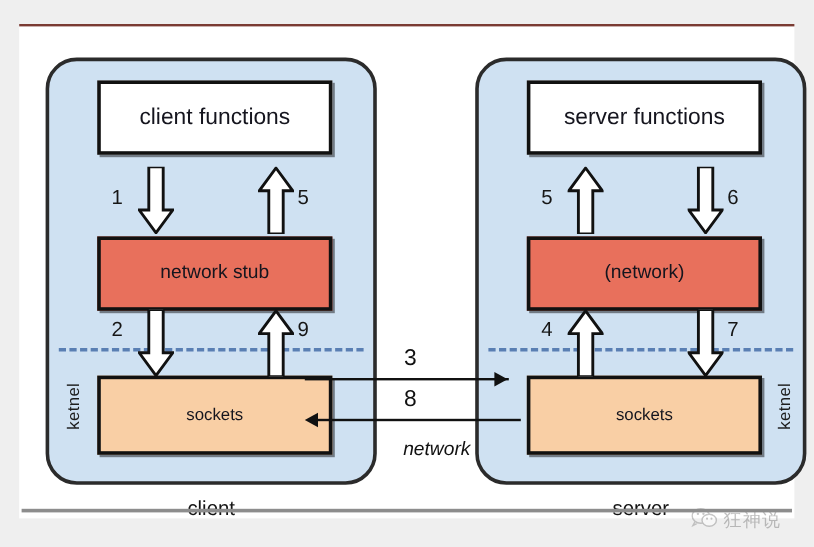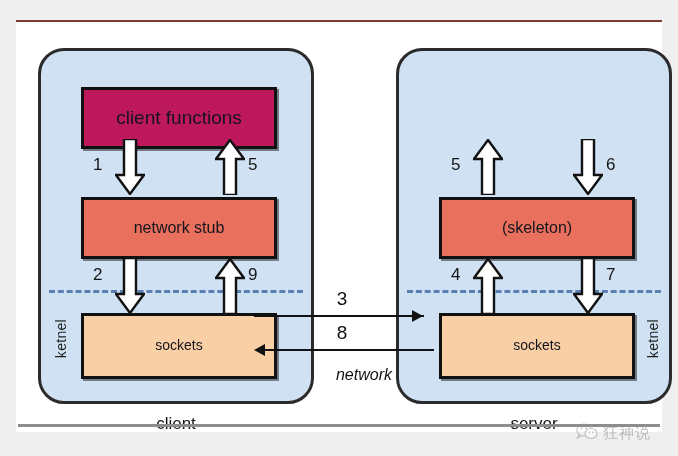--- a/index.html
+++ b/index.html
@@ -59,23 +59,23 @@
     box-sizing: border-box;
     display: flex;
     align-items: center;
     justify-content: center;
     text-align: center;
     color: #15151e;
     line-height: 1.12;
     box-shadow: 2px 2px 0 rgba(0,0,0,0.45);
   }
   .box-functions {
-    background: #be185d;
+    background: #ffffff;
     left: 40px;
-    top: 36px;
+    top: 16px;
     width: 196px;
     height: 62px;
     font-size: 19px;
   }
   .box-stub {
     background: #e8705c;
     left: 40px;
     top: 146px;
     width: 196px;
     height: 62px;
@@ -244,24 +244,25 @@
       <div class="anum" style="left:207px; top:214px;">9</div>
 
     </div>
 
     <div class="panel" id="panel-server">
 
       <div class="kernel-line"></div>
 
       <div class="ketnel" id="ketnel-server">ketnel</div>
 
+      <div class="box box-functions">server functions</div>
 
       <div class="box box-stub">
         <div>
-          <div>(skeleton)</div>
+          <div>(network)</div>
         </div>
       </div>
 
       <div class="box box-sockets">sockets</div>
 
       <div class="barrow" style="left:74px; top:88px;">
         <svg viewBox="0 0 30 56" preserveAspectRatio="none">
           <polygon points="15,1 29,20 21,20 21,56 9,56 9,20 1,20" fill="#ffffff" stroke="#111111" stroke-width="2.4" stroke-linejoin="miter"></polygon>
         </svg>
       </div>

